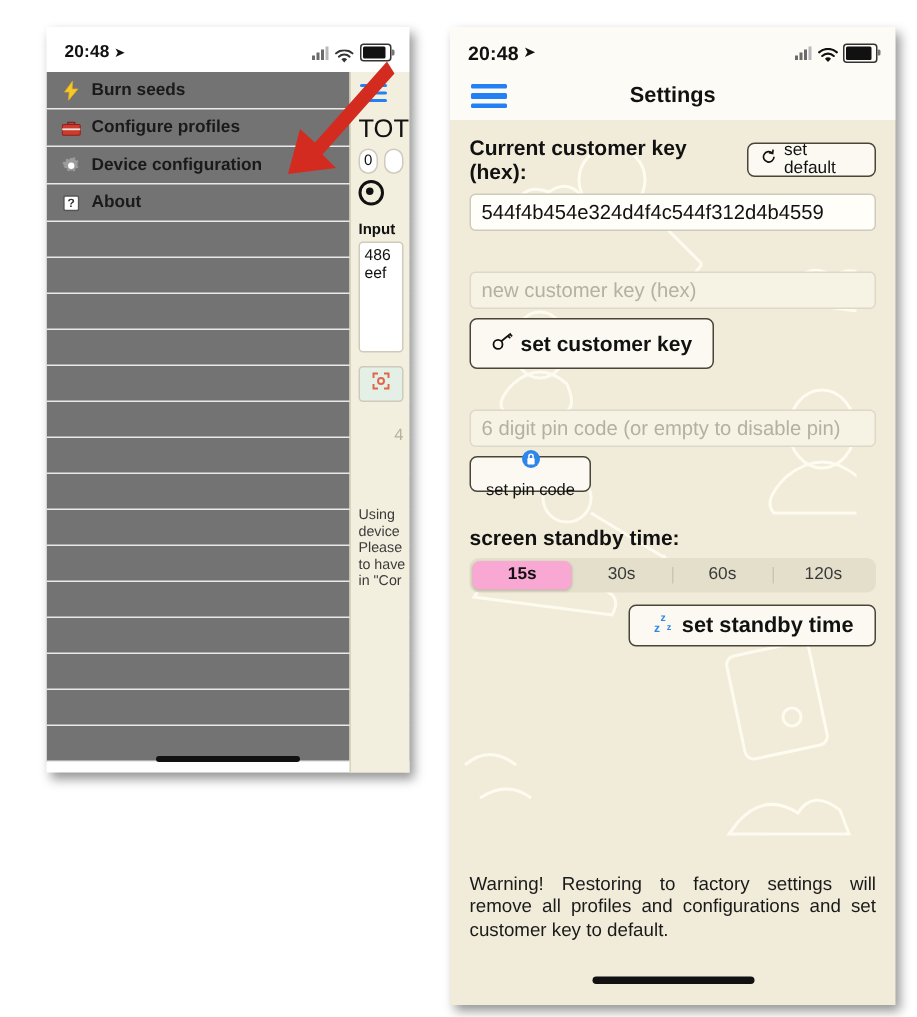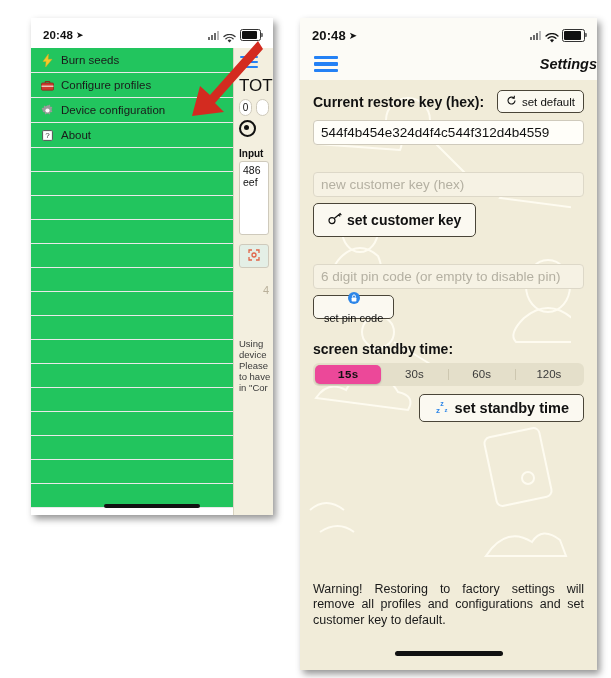--- a/index.html
+++ b/index.html
@@ -28,21 +28,21 @@
   .sb-right { display: flex; align-items: center; gap: 4px; }
   .sig { display:flex; align-items:flex-end; gap:1px; height:9px;}
   .sig i { width:2px; background:#6b6b6b; display:block; }
   .sig i:nth-child(1){height:3px;} .sig i:nth-child(2){height:5px;}
   .sig i:nth-child(3){height:7px;} .sig i:nth-child(4){height:9px; background:#b9b9b9;}
   .wifi { width:13px; height:10px; position:relative; }
   .batt { width:19px; height:10px; border:1.2px solid #333; border-radius:2.5px; position:relative; }
   .batt::after{content:""; position:absolute; right:-3px; top:3px; width:1.6px; height:4px; background:#777; border-radius:0 1px 1px 0;}
   .batt i{position:absolute; left:1px; top:1px; bottom:1px; width:15px; background:#111; border-radius:1px; display:block;}
 
-  .menu-list { background:#22c55e; }
+  .menu-list { background:#737373;font-weight:bold; }
   .menu-row {
     height: 24px; display:flex; align-items:center; gap:7px;
     padding: 0 10px; border-bottom: 1px solid #e9e9e9;
     font-size: 11.5px; color:#1a1a1a;
   }
   .menu-row .licon { width:13px; height:13px; display:flex; align-items:center; justify-content:center; flex:0 0 13px;}
   .menu-row.blank { height: 23px; }
 
   
   .totp-strip {
@@ -75,21 +75,21 @@
   
   .phone-right {
     position:absolute; left:300px; top:18px; width:297px; height:652px;
     background:#f1ecd9; box-shadow: 3px 4px 7px rgba(0,0,0,0.42);
     overflow:hidden;
   }
   .rp-top { background:#fcfbf6; }
   .navbar { height:32px; display:flex; align-items:center; position:relative; padding:0 14px; }
   .navbar .hamb { width:24px; height:16px; }
   .navbar .hamb b{display:block; height:3.2px; background:#2481f5; margin-bottom:3.2px; border-radius:1px;}
-  .nav-title { position:absolute; left:0; right:0; text-align:right; font-size:14.5px; font-weight:700; color:#111;font-style:italic; }
+  .nav-title { position:absolute; left:0; right:0; text-align:center; font-size:14.5px; font-weight:700; color:#111; }
   .rp-body { position:relative; padding: 10px 13px 0 13px; }
   .watermark { position:absolute; inset:0; pointer-events:none; }
 
   .row-head { display:flex; align-items:center; justify-content:space-between; position:relative; z-index:2; }
   .lbl-strong { font-size:14px; font-weight:700; color:#111; }
   .btn {
     background:#fbf9f1; border:1.2px solid #4a4538; border-radius:5px;
     display:inline-flex; align-items:center; justify-content:center; gap:5px;
     font-size:12px; color:#111; box-sizing:border-box; cursor:pointer;
   }
@@ -102,21 +102,21 @@
   .field.ph { color:#b4b0a2; background:#f6f2e4; border-color:#ddd8c8; }
   .btn-wide { margin-top:6px; height:34px; padding:0 14px; font-size:14px; font-weight:700; position:relative; z-index:2;justify-content:flex-end;}
   .btn-pin { margin-top:6px; height:24px; padding:0 10px; font-size:11px; position:relative; z-index:2;flex-direction:column;}
 
   .gap-lg { height:20px; }
   .seg {
     margin-top:6px; height:23px; background:#e4dfca; border-radius:6px;
     display:flex; align-items:center; padding:2px; box-sizing:border-box; position:relative; z-index:2;
   }
   .seg-item { flex:1; text-align:center; font-size:11.5px; color:#3a3a3a; line-height:19px; border-radius:5px; }
-  .seg-item.active { background:#ec4899; color:#111; font-weight:600; box-shadow:0 1px 2px rgba(0,0,0,.18);font-family:Liberation Mono, monospace; }
+  .seg-item.active { background:#f9a8d4; color:#111; font-weight:600; box-shadow:0 1px 2px rgba(0,0,0,.18); }
   .seg-sep { width:1px; height:11px; background:#cdc7b0; }
   .btn-standby { height:28px; padding:0 14px; font-size:14.5px; font-weight:700; position:relative; z-index:2;}
   .right-align { display:flex; justify-content:flex-end; margin-top:8px; }
 
   .bottom-block { position:absolute; left:13px; right:13px; bottom:42px; z-index:2; }
   .btn-factory { width:100%; height:26px; font-size:13.5px; }
   .warn { margin-top:6px; font-size:12.5px; line-height:15.5px; color:#1a1a1a; text-align:justify; }
   .rp-home { position:absolute; bottom:14px; left:50%; transform:translateX(-50%);
              width:108px; height:5px; background:#111; border-radius:3px; }
 </style>
@@ -299,21 +299,21 @@
           <path d="M224 238 q24-20 48 0 q8 18 0 24 h-56 q-8-8 8-24z"></path>
           <path d="M16 318 q12-18 30-8 q8-16 26-6 q16-10 26 8 q18 4 10 18 z"></path>
           <rect x="190" y="352" width="56" height="70" rx="6" transform="rotate(-12 218 387)"></rect>
           <circle cx="228" cy="398" r="6"></circle>
           <path d="M10 430 q16-14 34 0 M20 452 q18-12 34 0"></path>
           <path d="M192 468 q18-20 40-6 q10-16 28-2 l6 16 h-80z"></path>
         </g>
       </svg>
 
       <div class="row-head">
-        <span class="lbl-strong">Current restore key (hex):</span>
+        <span class="lbl-strong">Current customer key (hex):</span>
         <span class="btn btn-setdefault">
           <span>
             <svg width="11" height="11" viewBox="0 0 11 11">
                 <path d="M9 5.5a3.5 3.5 0 1 1-1.1-2.5" stroke="#111" stroke-width="1.1" fill="none"></path>
                 <path d="M8.4 0.8 L8.1 3.4 L5.6 2.8" stroke="#111" stroke-width="1.1" fill="none"></path>
               </svg>
           </span>
           <span>set default</span>
         </span>
       </div>

